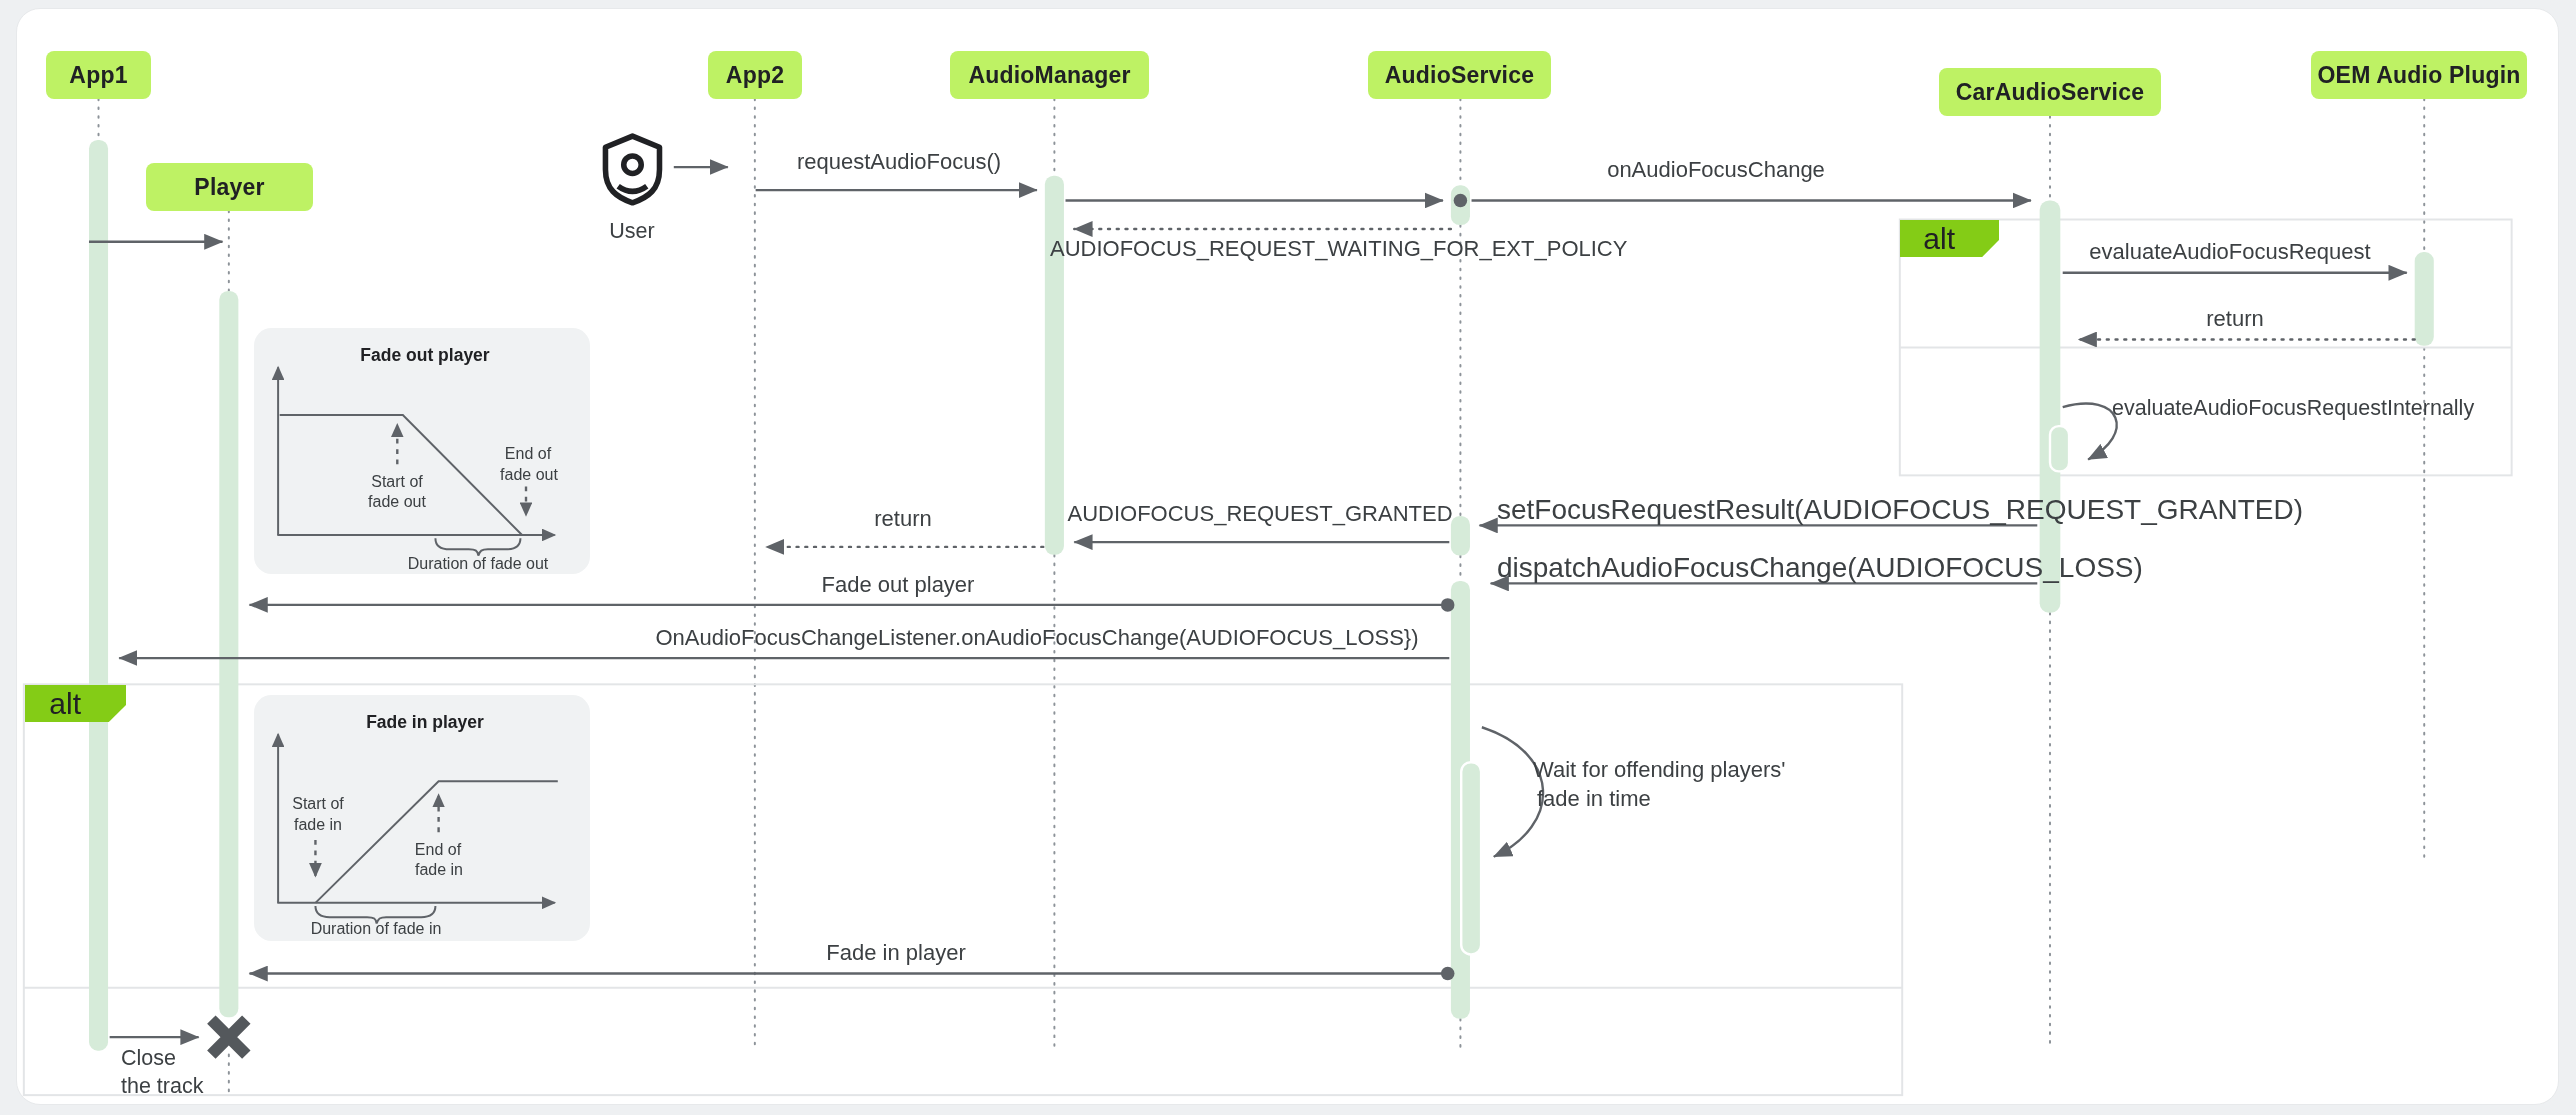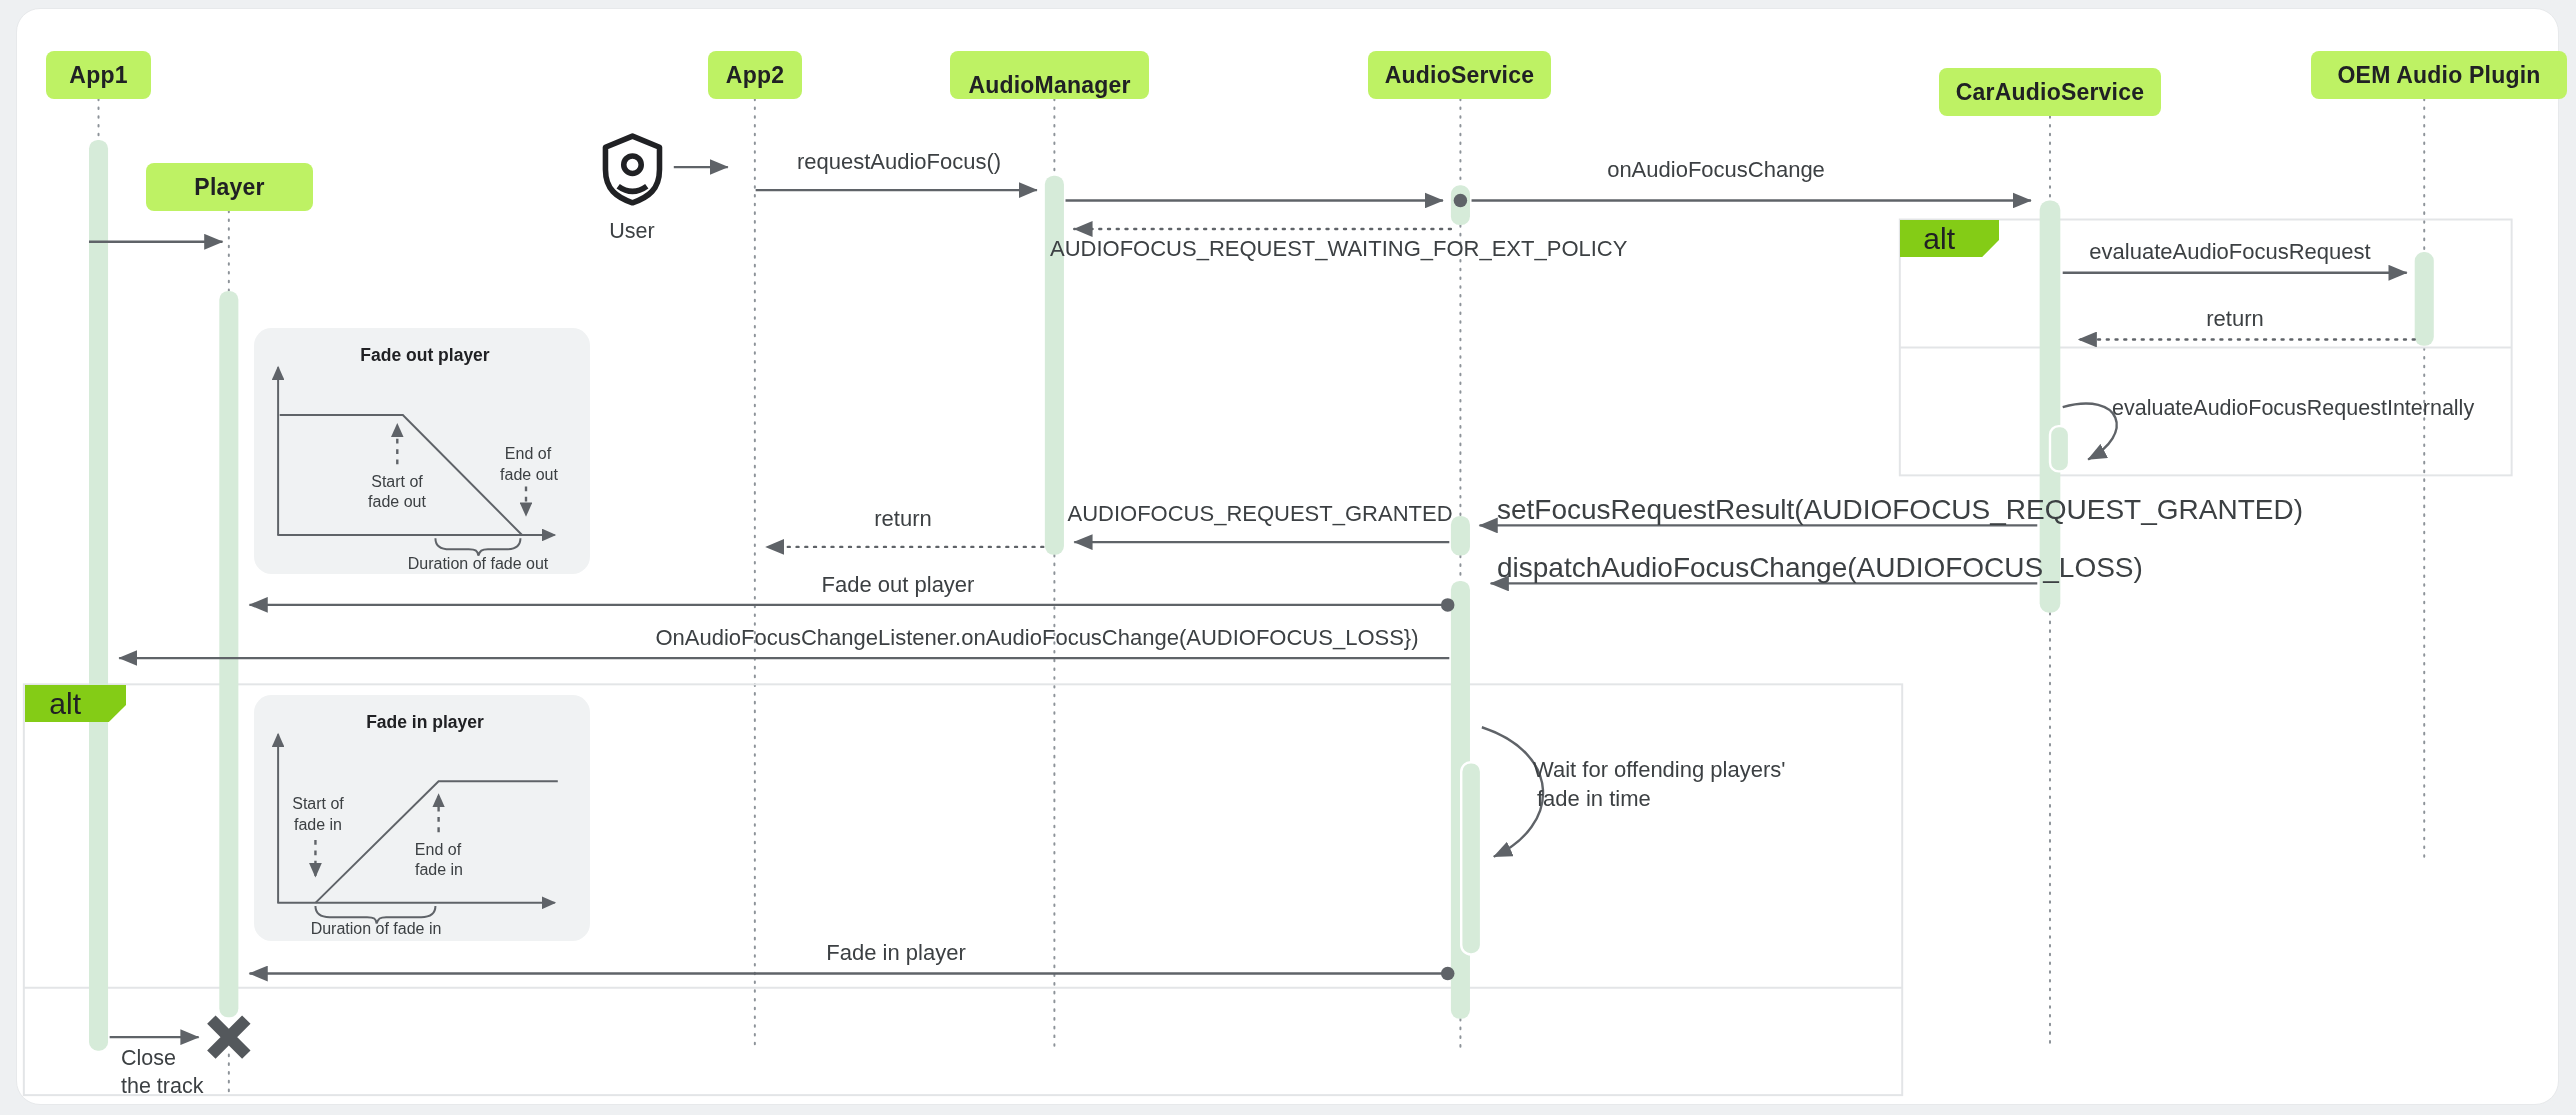--- a/index.html
+++ b/index.html
@@ -148,30 +148,30 @@
 <div class="tab" style="left:25px;top:685px;width:101px;height:37px;">
   <span>alt</span>
 </div>
 
 <div class="pbox" style="left:46px;top:51px;width:105px;height:48px;">
     <span>App1</span>
   </div>
 <div class="pbox" style="left:708px;top:51px;width:94px;height:48px;">
     <span>App2</span>
   </div>
-<div class="pbox" style="left:950px;top:51px;width:199px;height:48px;align-items:flex-end;">
+<div class="pbox" style="left:950px;top:51px;width:199px;height:48px;">
     <span>AudioManager</span>
   </div>
 <div class="pbox" style="left:1368px;top:51px;width:183px;height:48px;">
     <span>AudioService</span>
   </div>
 <div class="pbox" style="left:1939px;top:51px;width:222px;height:48px;margin-top:17px;">
     <span>CarAudioService</span>
   </div>
-<div class="pbox" style="left:2311px;top:51px;width:256px;height:48px;">
+<div class="pbox" style="left:2311px;top:51px;width:216px;height:48px;">
     <span>OEM Audio Plugin</span>
   </div>
 <div class="pbox" style="left:146px;top:163px;width:167px;height:48px;">
     <span>Player</span>
   </div>
 
 <div class="t c md" style="left:632px;top:219px;">User</div>
 
 <div class="t c" style="left:899px;top:149px;">requestAudioFocus()</div>
 <div class="t c" style="left:1716px;top:157px;">onAudioFocusChange</div>

